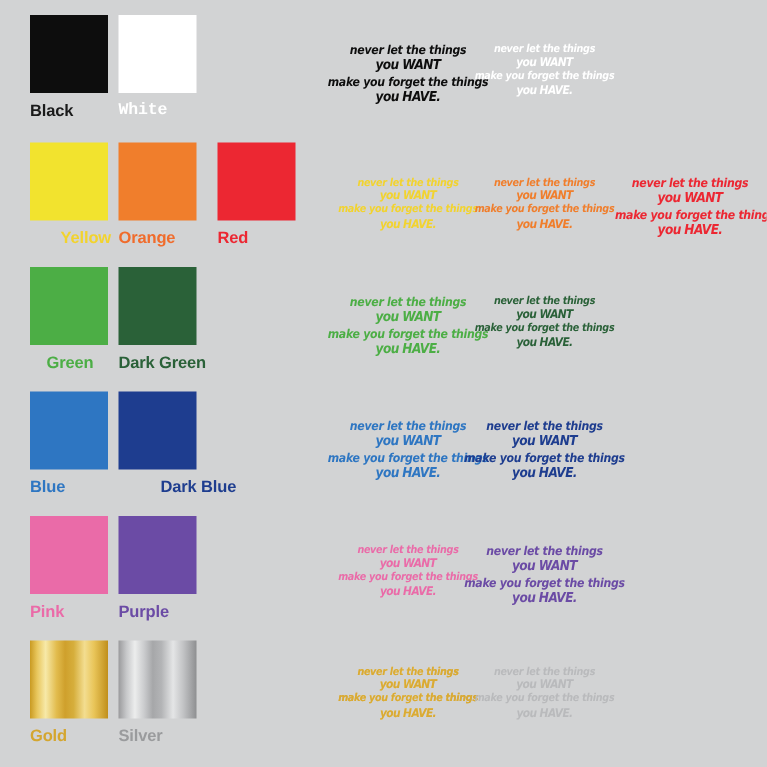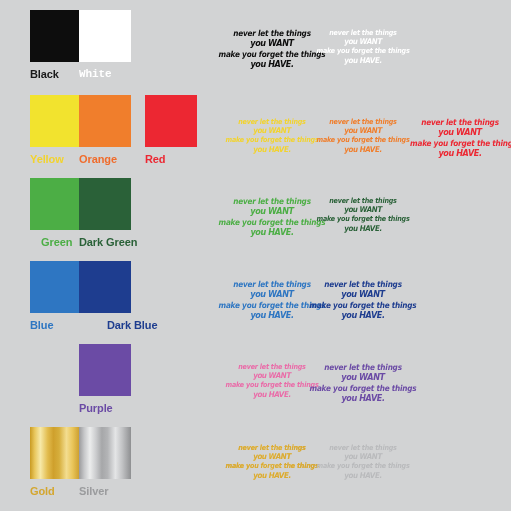--- a/index.html
+++ b/index.html
@@ -35,21 +35,21 @@
   .row-3 { top: 261px; height: 82px; }
   .row-4 { top: 344px; height: 82px; }
   .row-5 { top: 427px; height: 82px; }
 
   
   .swatch-cell {
     position: absolute;
     top: 0;
     width: 54px;
   }
-  .swatch-cell.col-0 { left: 14px; padding-left: 16px; }
+  .swatch-cell.col-0 { left: 4px; padding-left: 16px; }
   .swatch-cell.col-1 { left: 79px; }
   .swatch-cell.col-2 { left: 145px; }
 
   .swatch {
     width: 52px;
     height: 52px;
     display: block;
   }
 
   .swatch-label {
@@ -142,21 +142,21 @@
       <div class="sample slot-b sz-sm" style="top: 18px; color: rgb(255, 255, 255);">
         <span class="ln">never let the things</span>
         <span class="ln em">you WANT</span>
         <span class="ln">make you forget the things</span>
         <span class="ln em">you HAVE.</span>
       </div>
     </div>
     <div class="row row-1">
       <div class="swatch-cell col-0">
         <div class="swatch" style="background: rgb(242, 227, 46);"></div>
-        <div class="swatch-label" style="color: rgb(242, 211, 46);">Yellow</div>
+        <div class="swatch-label" style="color: rgb(242, 211, 46); text-align: right;">Yellow</div>
       </div>
       <div class="swatch-cell col-2">
         <div class="swatch" style="background: rgb(236, 39, 50);"></div>
         <div class="swatch-label" style="color: rgb(236, 39, 50);">Red</div>
       </div>
       <div class="swatch-cell col-1">
         <div class="swatch" style="background: rgb(240, 126, 44);"></div>
         <div class="swatch-label" style="color: rgb(240, 108, 44);">Orange</div>
       </div>
       <div class="sample slot-a sz-sm" style="top: 22px; color: rgb(242, 211, 46);">
@@ -216,20 +216,24 @@
         <span class="ln em">you HAVE.</span>
       </div>
       <div class="sample slot-b sz-md" style="top: 18px; color: rgb(30, 61, 143);">
         <span class="ln">never let the things</span>
         <span class="ln em">you WANT</span>
         <span class="ln">make you forget the things</span>
         <span class="ln em">you HAVE.</span>
       </div>
     </div>
     <div class="row row-4">
+      <div class="swatch-cell col-0">
+        <div class="swatch" style="background: rgb(234, 107, 168);"></div>
+        <div class="swatch-label" style="color: rgb(234, 107, 168);">Pink</div>
+      </div>
       <div class="swatch-cell col-1">
         <div class="swatch" style="background: rgb(107, 75, 165);"></div>
         <div class="swatch-label" style="color: rgb(107, 75, 165);">Purple</div>
       </div>
       <div class="sample slot-a sz-sm" style="top: 18px; color: rgb(234, 107, 168);">
         <span class="ln">never let the things</span>
         <span class="ln em">you WANT</span>
         <span class="ln">make you forget the things</span>
         <span class="ln em">you HAVE.</span>
       </div>

